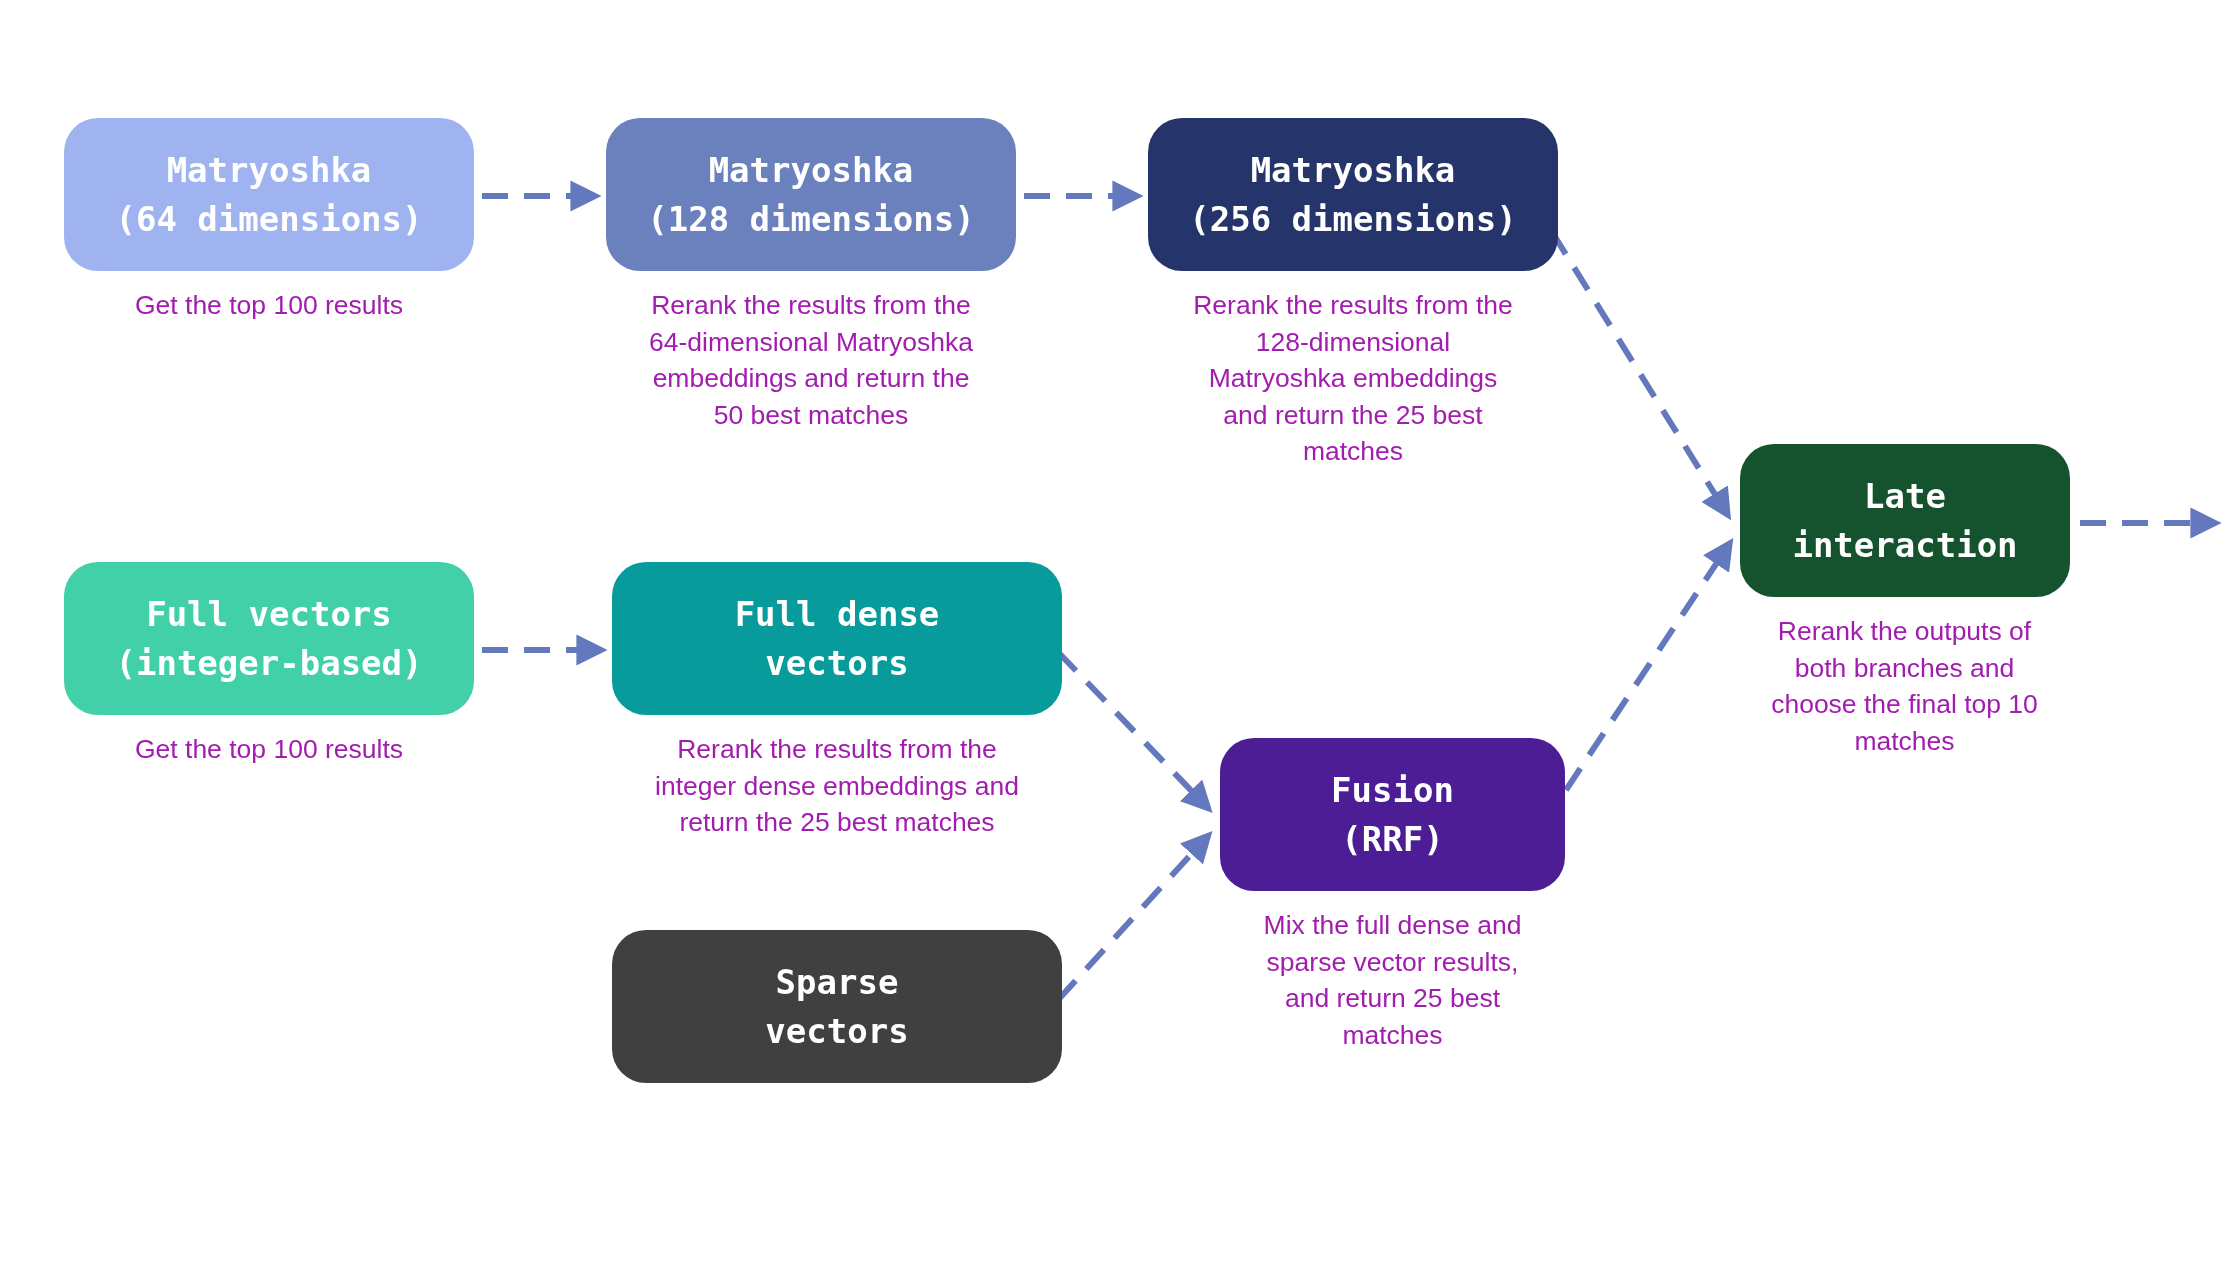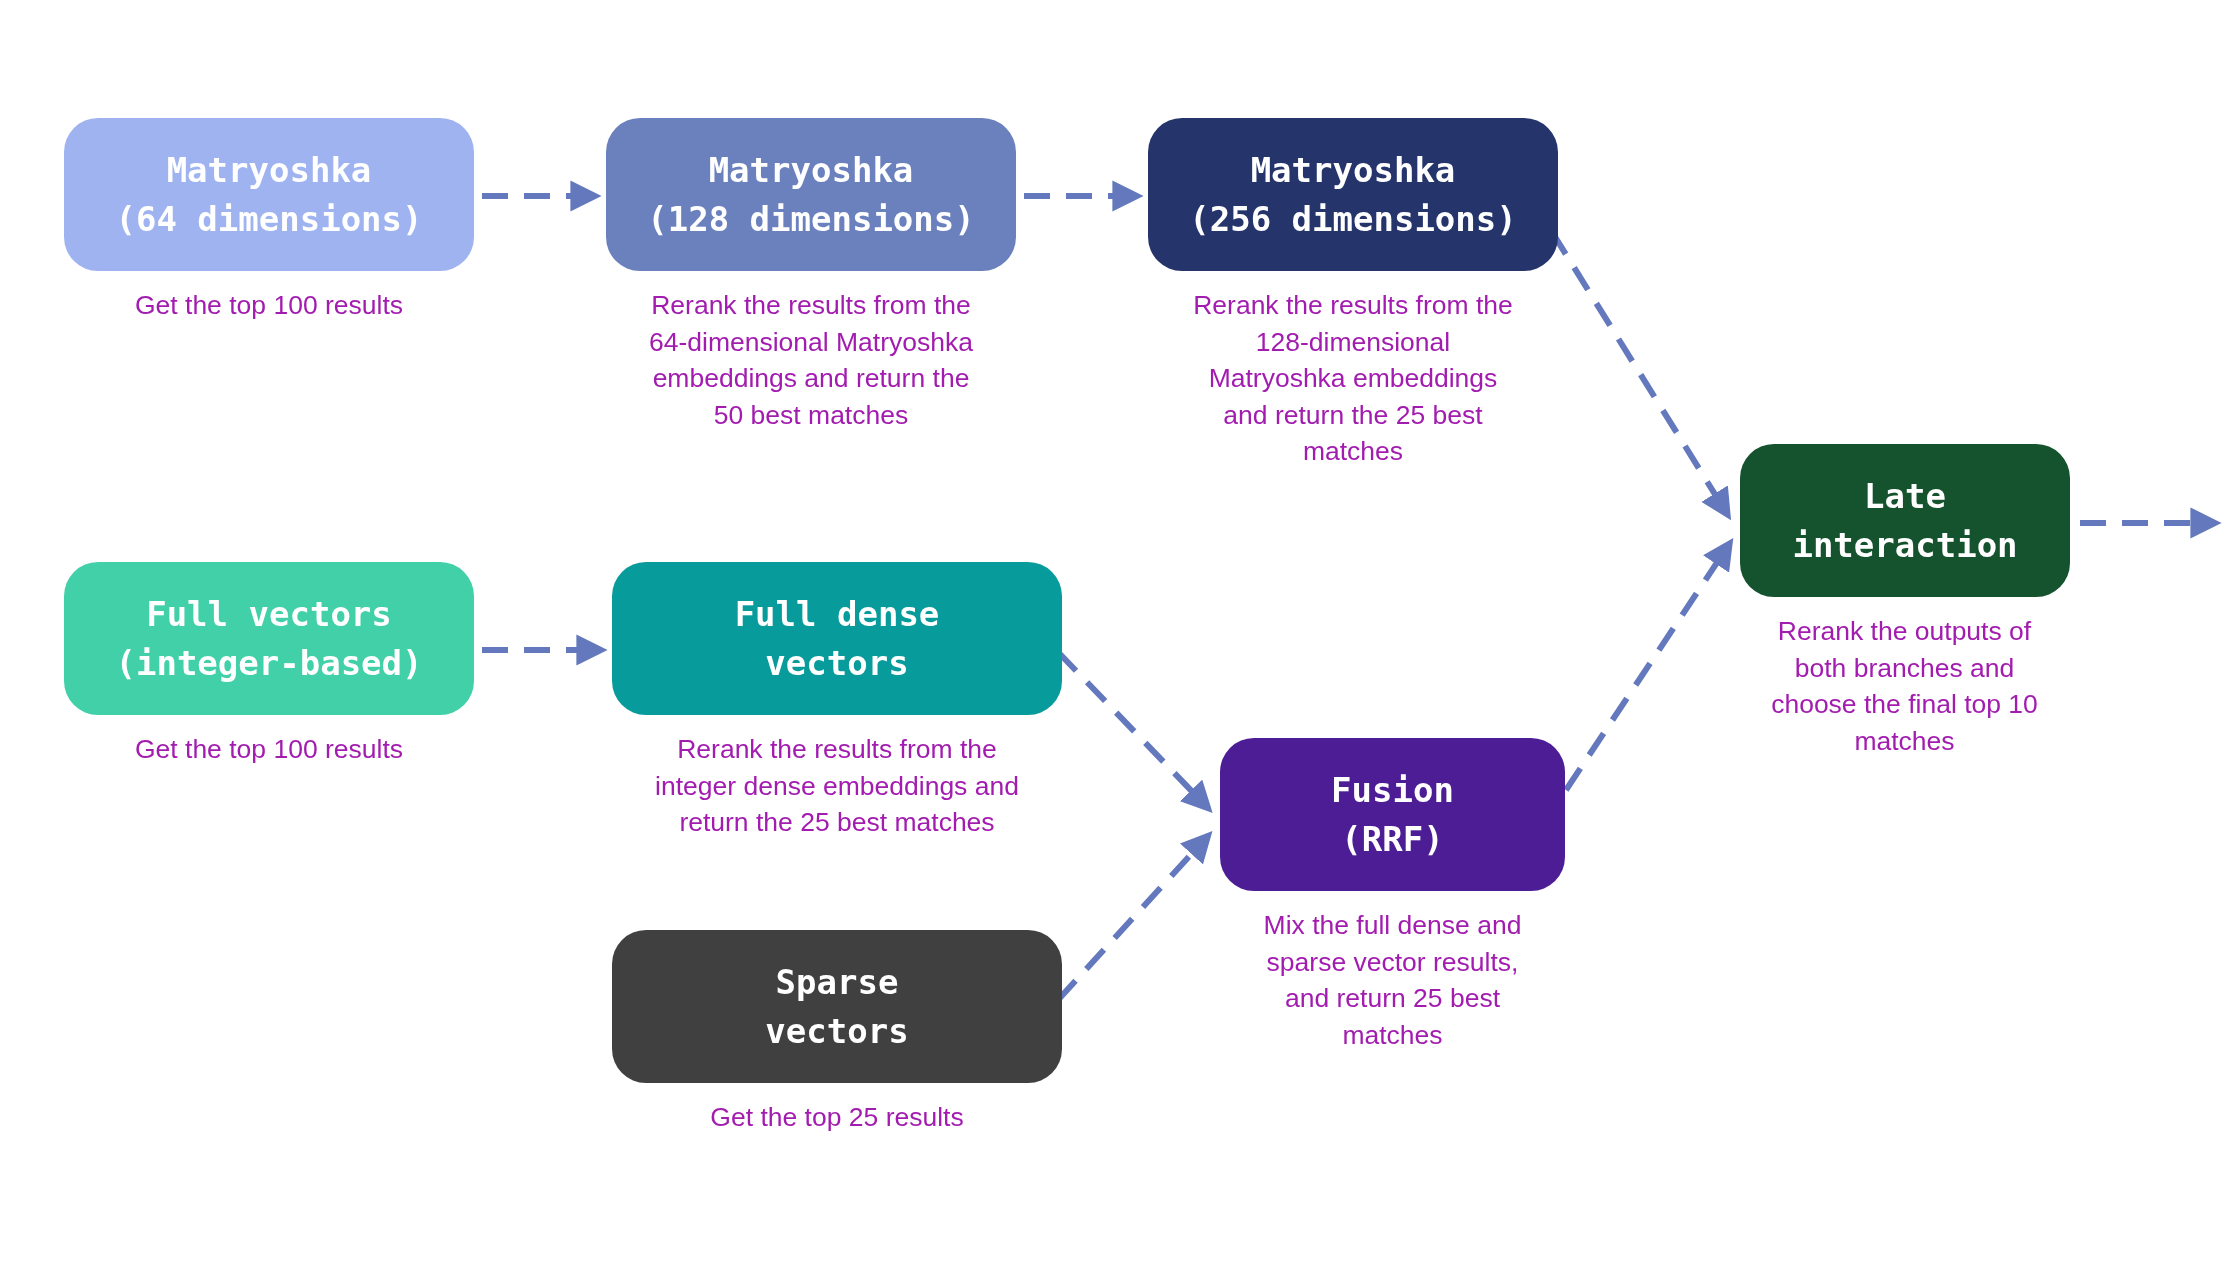--- a/index.html
+++ b/index.html
@@ -130,21 +130,20 @@
     <div class="node-caption" style="width:450px;">Rerank the results from the
 integer dense embeddings and
 return the 25 best matches</div>
   </div>
 
   <div class="node-group" style="left:612px; top:930px; width:450px;">
     <div class="node-box" style="width:450px; height:153px; background:#404040;">
       <span>Sparse
 vectors</span>
     </div>
-    <div class="node-caption" style="width:450px;">Get the top 25 results</div>
   </div>
 
   <div class="node-group" style="left:1220px; top:738px; width:345px;">
     <div class="node-box" style="width:345px; height:153px; background:#4c1d95;">
       <span>Fusion
 (RRF)</span>
     </div>
     <div class="node-caption" style="width:345px;">Mix the full dense and
 sparse vector results,
 and return 25 best

